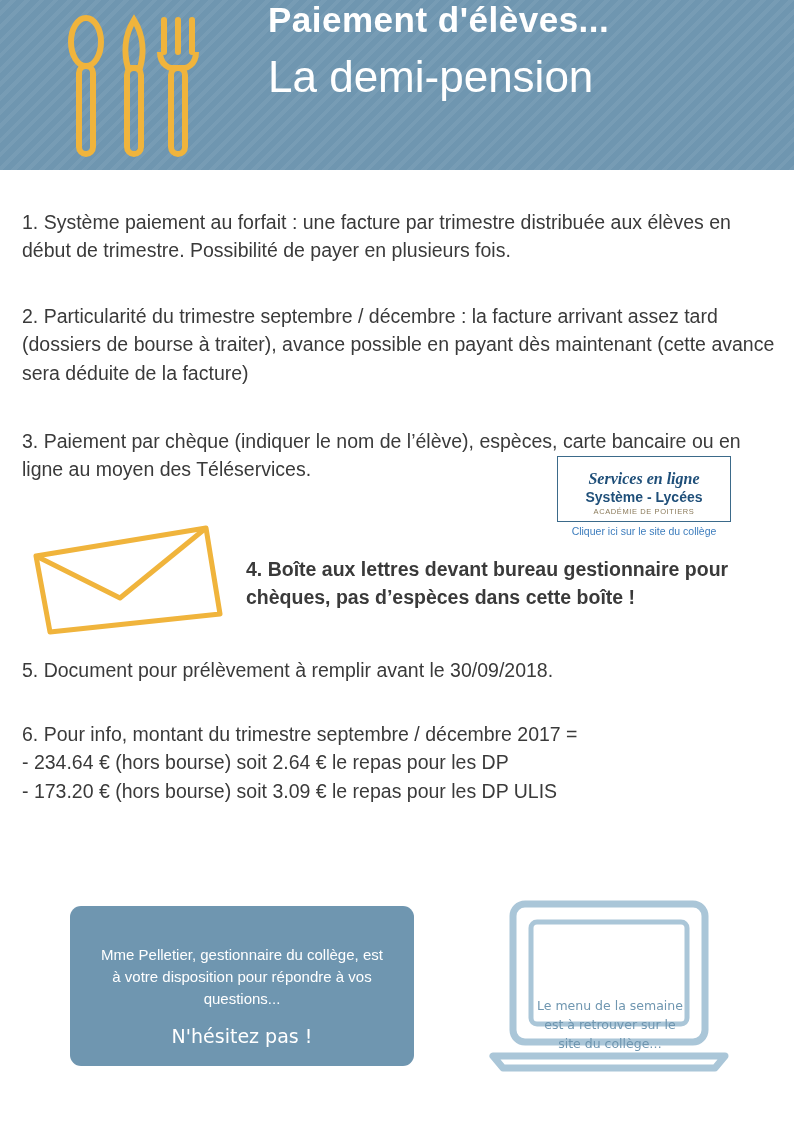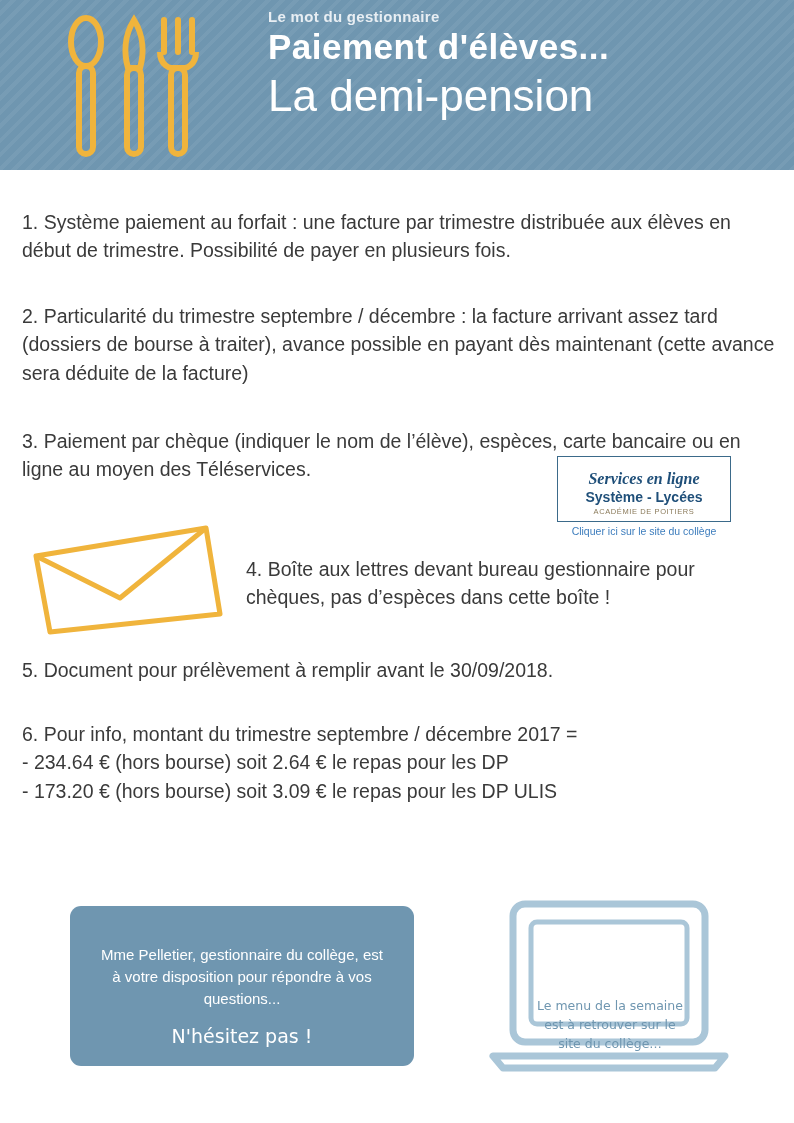--- a/index.html
+++ b/index.html
@@ -49,21 +49,21 @@
     font-weight: bold;
     letter-spacing: 0.5px;
     line-height: 1.15;
     margin: 0;
   }
   .title-light {
     color: #ffffff;
     font-size: 44px;
     font-weight: 400;
     line-height: 1.15;
-    margin: 4px 0 0 0;
+    margin: 12px 0 0 0;
   }
 
   
   .cutlery {
     position: absolute;
     left: 64px;
     top: 14px;
     width: 140px;
     height: 146px;
   }
@@ -75,21 +75,21 @@
   }
   .para {
     font-size: 19.5px;
     line-height: 1.45;
     color: #3a3a3a;
     margin: 0;
   }
   .p1 { position: absolute; left: 22px; top: 38px; width: 752px; }
   .p2 { position: absolute; left: 22px; top: 132px; width: 756px; }
   .p3 { position: absolute; left: 22px; top: 257px; width: 720px; }
-  .p4 { position: absolute; left: 246px; top: 385px; width: 520px; }
+  .p4 { position: absolute; left: 246px; top: 385px; width: 520px; font-weight: bold; }
   .p5 { position: absolute; left: 22px; top: 486px; width: 752px; }
   .p6 { position: absolute; left: 22px; top: 550px; width: 752px; }
 
   
   .teleservices {
     position: absolute;
     left: 557px;
     top: 286px;
     width: 174px;
     text-align: center;
@@ -191,21 +191,20 @@
 
     <path d="M70 6 C60 22 60 40 64 54 L76 54 C80 40 80 22 70 6 Z" fill="none" stroke="#f0b43c" stroke-width="6"></path>
     <rect x="63" y="54" width="14" height="86" rx="7" fill="none" stroke="#f0b43c" stroke-width="6"></rect>
 
     <path d="M100 6 L100 38 M114 6 L114 38 M128 6 L128 38" fill="none" stroke="#f0b43c" stroke-width="6" stroke-linecap="round"></path>
     <path d="M96 38 C96 52 107 54 107 54 L121 54 C121 54 132 52 132 38" fill="none" stroke="#f0b43c" stroke-width="6"></path>
     <rect x="107" y="54" width="14" height="86" rx="7" fill="none" stroke="#f0b43c" stroke-width="6"></rect>
   </svg>
 
   <div class="header-inner">
-    <div class="eyebrow">Le mot du gestionnaire</div>
     <h1 class="title-bold">Paiement d'élèves...</h1>
     <h2 class="title-light">La demi-pension</h2>
   </div>
 </div>
 
 <div class="content">
 
   <p class="para p1">1. Système paiement au forfait : une facture par trimestre distribuée aux élèves en début de trimestre. Possibilité de payer en plusieurs fois.</p>
   <p class="para p2">2. Particularité du trimestre septembre / décembre : la facture arrivant assez tard (dossiers de bourse à traiter), avance possible en payant dès maintenant (cette avance sera déduite de la facture)</p>
   <p class="para p3">3. Paiement par chèque (indiquer le nom de l’élève), espèces, carte bancaire ou en ligne au moyen des Téléservices.</p>

